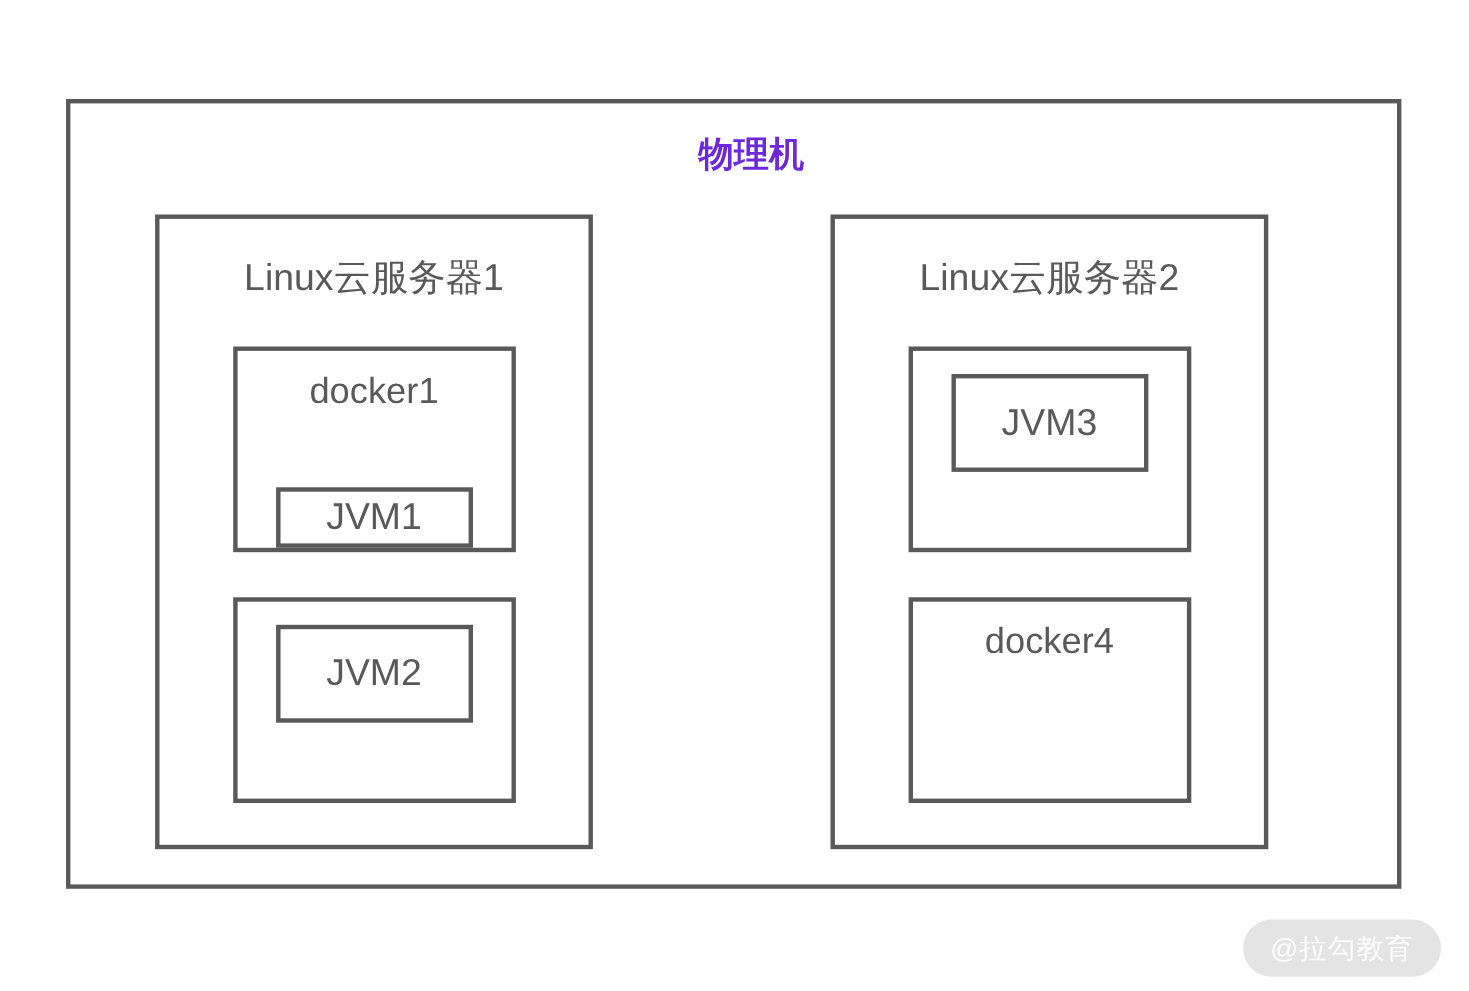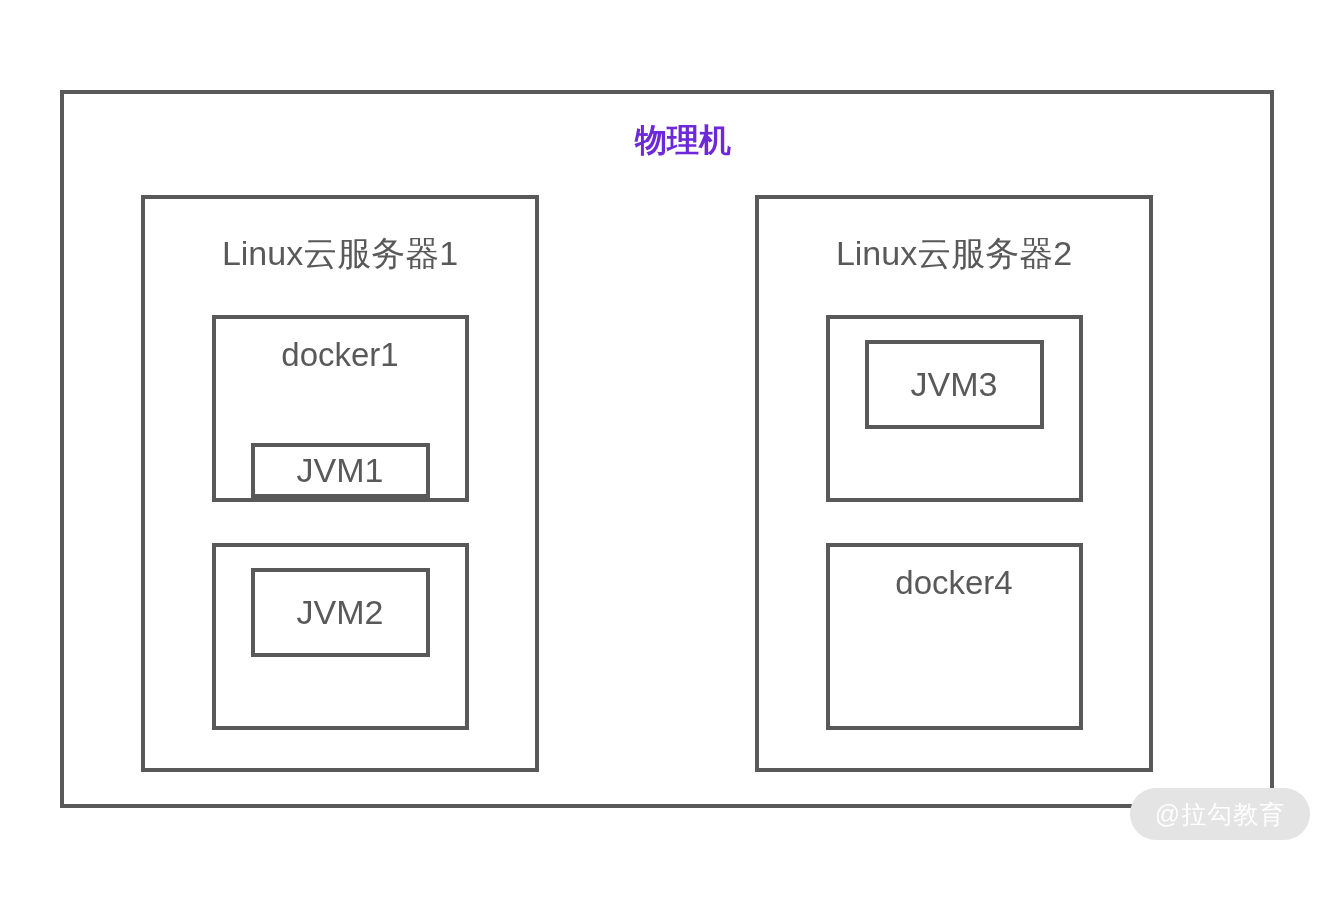--- a/index.html
+++ b/index.html
@@ -86,21 +86,21 @@
     justify-content: center;
     background: #ffffff;
   }
   .jvm-label {
     font-size: 34px;
     color: #595959;
   }
   .watermark {
     position: absolute;
     left: 1130px;
-    top: 788px;
+    top: 836px;
     width: 180px;
     height: 52px;
     border-radius: 26px;
     background: #e4e4e4;
     color: rgba(255, 255, 255, 0.95);
     font-size: 25px;
     display: flex;
     align-items: center;
     justify-content: center;
     letter-spacing: 1px;

